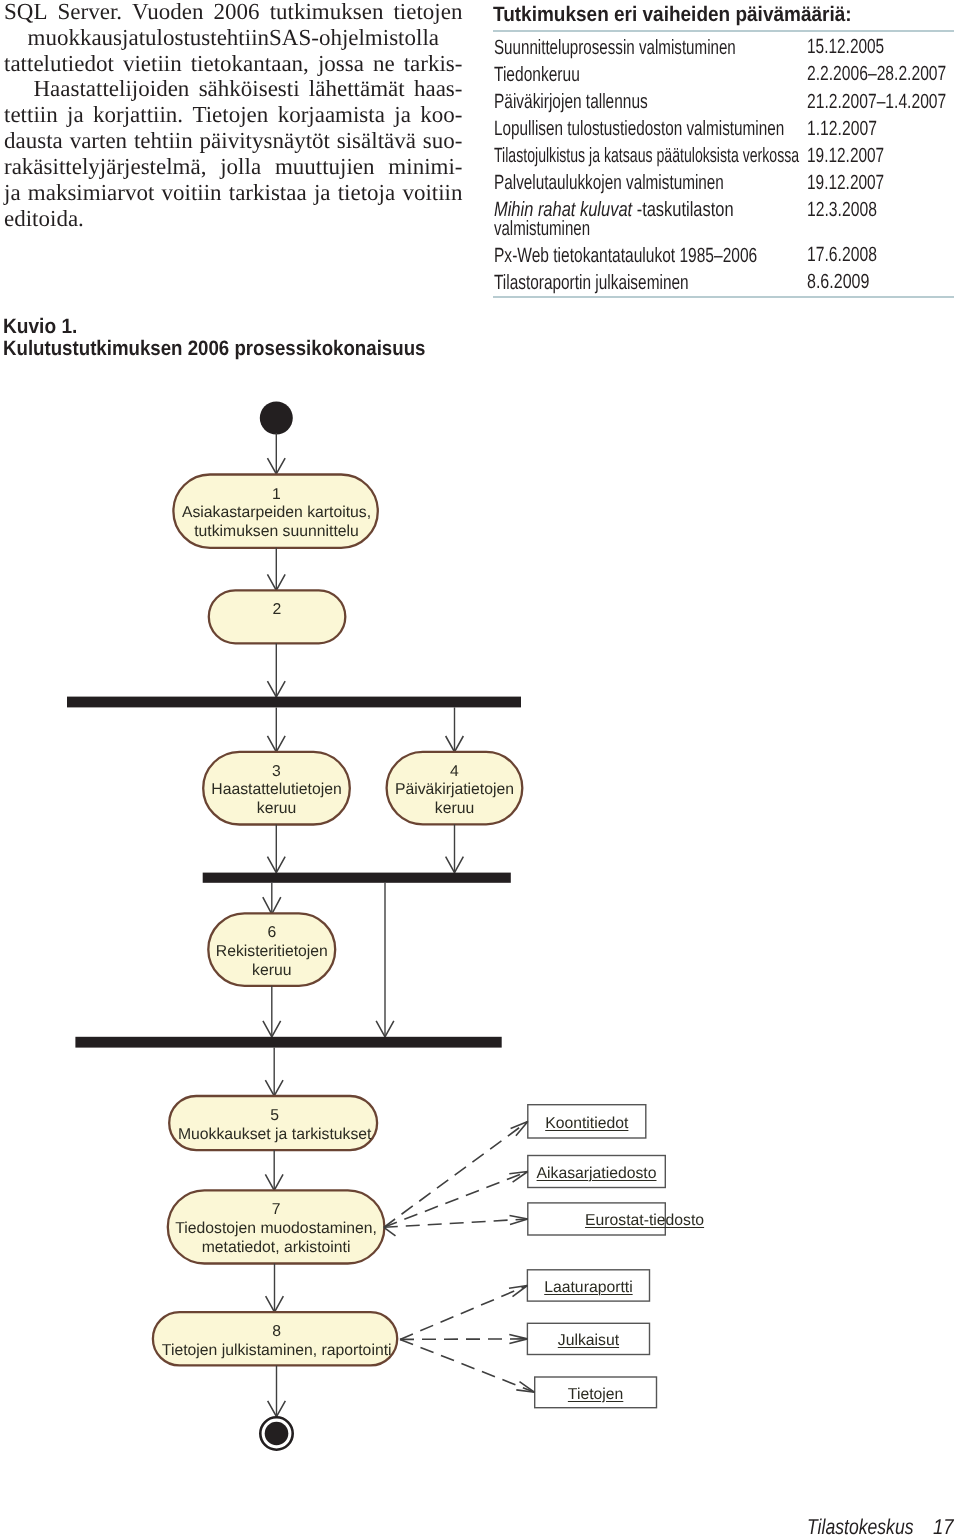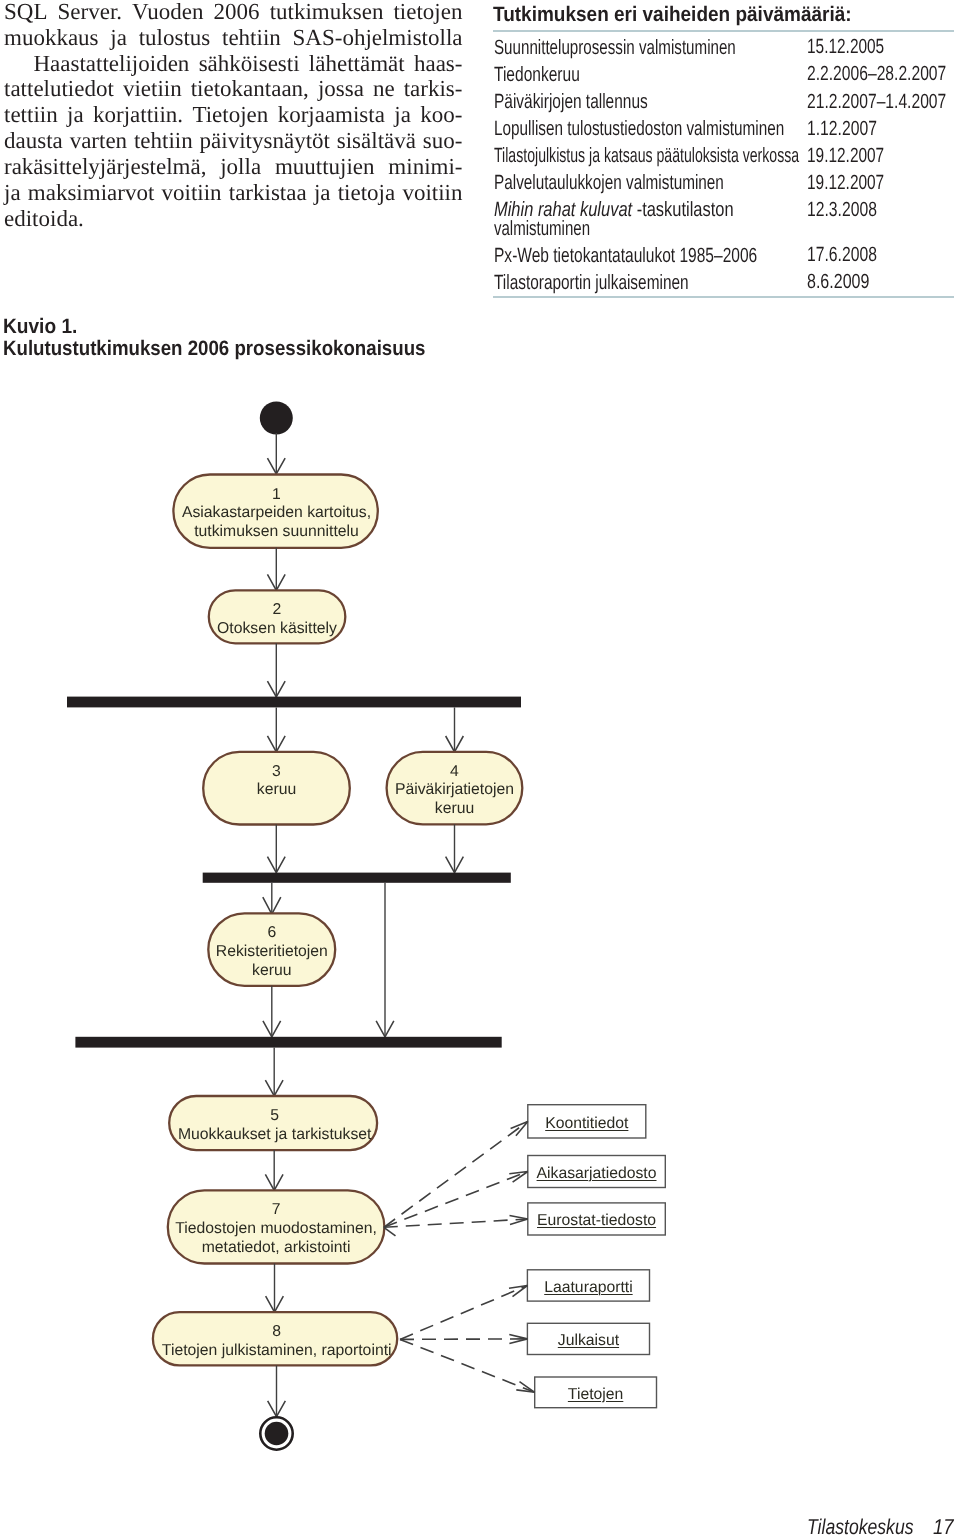--- a/index.html
+++ b/index.html
@@ -56,40 +56,40 @@
 
   <div id="bodycol">
       <div class="just" style="padding-left: 0px;">
         <span>SQL</span>
         <span>Server.</span>
         <span>Vuoden</span>
         <span>2006</span>
         <span>tutkimuksen</span>
         <span>tietojen</span>
       </div>
-      <div class="just" style="padding-left: 0px;">
+      <div class="just" style="padding-left: 0px; justify-content: center;">
         <span>muokkaus</span>
         <span>ja</span>
         <span>tulostus</span>
         <span>tehtiin</span>
         <span>SAS-ohjelmistolla</span>
-      </div>
-      <div class="just" style="padding-left: 29.5px;">
-        <span>Haastattelijoiden</span>
-        <span>sähköisesti</span>
-        <span>lähettämät</span>
-        <span>haas-</span>
       </div>
       <div class="just" style="padding-left: 0px;">
         <span>tattelutiedot</span>
         <span>vietiin</span>
         <span>tietokantaan,</span>
         <span>jossa</span>
         <span>ne</span>
         <span>tarkis-</span>
+      </div>
+      <div class="just" style="padding-left: 29.5px;">
+        <span>Haastattelijoiden</span>
+        <span>sähköisesti</span>
+        <span>lähettämät</span>
+        <span>haas-</span>
       </div>
       <div class="just" style="padding-left: 0px;">
         <span>tettiin</span>
         <span>ja</span>
         <span>korjattiin.</span>
         <span>Tietojen</span>
         <span>korjaamista</span>
         <span>ja</span>
         <span>koo-</span>
       </div>
@@ -227,30 +227,30 @@
 <line x1="383.8" y1="1227.3" x2="395.5" y2="1235.9" stroke="#3f3f3f" stroke-width="1.6"></line>
 <line x1="400.0" y1="1339.4" x2="527.4" y2="1285.5" stroke="#3f3f3f" stroke-width="1.6" stroke-dasharray="14 8"></line>
 <path d="M 509.0 1288.3 L 527.4 1285.5 L 512.5 1296.6" fill="none" stroke="#3f3f3f" stroke-width="1.6" stroke-linecap="butt" stroke-linejoin="miter"></path>
 <line x1="400.0" y1="1339.4" x2="527.4" y2="1338.9" stroke="#3f3f3f" stroke-width="1.6" stroke-dasharray="14 8"></line>
 <path d="M 509.3 1334.5 L 527.4 1338.9 L 509.4 1343.5" fill="none" stroke="#3f3f3f" stroke-width="1.6" stroke-linecap="butt" stroke-linejoin="miter"></path>
 <line x1="400.0" y1="1339.4" x2="534.7" y2="1392.3" stroke="#3f3f3f" stroke-width="1.6" stroke-dasharray="14 8"></line>
 <path d="M 519.5 1381.6 L 534.7 1392.3 L 516.3 1389.9" fill="none" stroke="#3f3f3f" stroke-width="1.6" stroke-linecap="butt" stroke-linejoin="miter"></path>
 </svg>
   <div id="diagram-labels">
       <div class="nodelabel" style="width: 360px; left: 96.5px; top: 485.6px;"><div>1</div><div>Asiakastarpeiden kartoitus,</div><div>tutkimuksen suunnittelu</div></div>
-      <div class="nodelabel" style="width: 360px; left: 97px; top: 601px;"><div>2</div><div>Otoksen käsittely</div></div>
-      <div class="nodelabel" style="width: 360px; left: 96.5px; top: 762.6px;"><div>3</div><div>keruu</div></div>
+      <div class="nodelabel" style="width: 360px; left: 97px; top: 601px;"><div>2</div></div>
+      <div class="nodelabel" style="width: 360px; left: 96.5px; top: 762.6px;"><div>3</div><div>Haastattelutietojen</div><div>keruu</div></div>
       <div class="nodelabel" style="width: 360px; left: 274.5px; top: 762.6px;"><div>4</div><div>Päiväkirjatietojen</div><div>keruu</div></div>
       <div class="nodelabel" style="width: 360px; left: 91.8px; top: 924px;"><div>6</div><div>Rekisteritietojen</div><div>keruu</div></div>
       <div class="nodelabel" style="width: 360px; left: 94.7px; top: 1107.2px;"><div>5</div><div>Muokkaukset ja tarkistukset</div></div>
       <div class="nodelabel" style="width: 360px; left: 96.1px; top: 1201.4px;"><div>7</div><div>Tiedostojen muodostaminen,</div><div>metatiedot, arkistointi</div></div>
       <div class="nodelabel" style="width: 360px; left: 96.7px; top: 1322.9px;"><div>8</div><div>Tietojen julkistaminen, raportointi</div></div>
       <div class="outlabel" style="left: 527.8px; top: 1114.7px; width: 118px;">Koontitiedot</div>
       <div class="outlabel" style="left: 527.8px; top: 1164.7px; width: 137.5px;">Aikasarjatiedosto</div>
-      <div class="outlabel" style="left: 527.8px; top: 1212.2px; width: 137.5px;">Eurostat-tiedosto</div>
+      <div class="outlabel" style="left: 527.8px; top: 1212.2px; width: 137.5px; padding-left: 48px;">Eurostat-tiedosto</div>
       <div class="outlabel" style="left: 527.4px; top: 1278.7px; width: 122.1px;">Laaturaportti</div>
       <div class="outlabel" style="left: 527.4px; top: 1332.2px; width: 122.1px;">Julkaisut</div>
       <div class="outlabel" style="left: 534.7px; top: 1385.7px; width: 121.8px;">Tietojen</div>
     </div>
 
   <div id="footer">
     <span id="footer-org" style="transform: scaleX(0.8188);">Tilastokeskus</span>
       <span id="footer-pg" style="transform: scaleX(0.8611);">17</span>
   </div>
 

